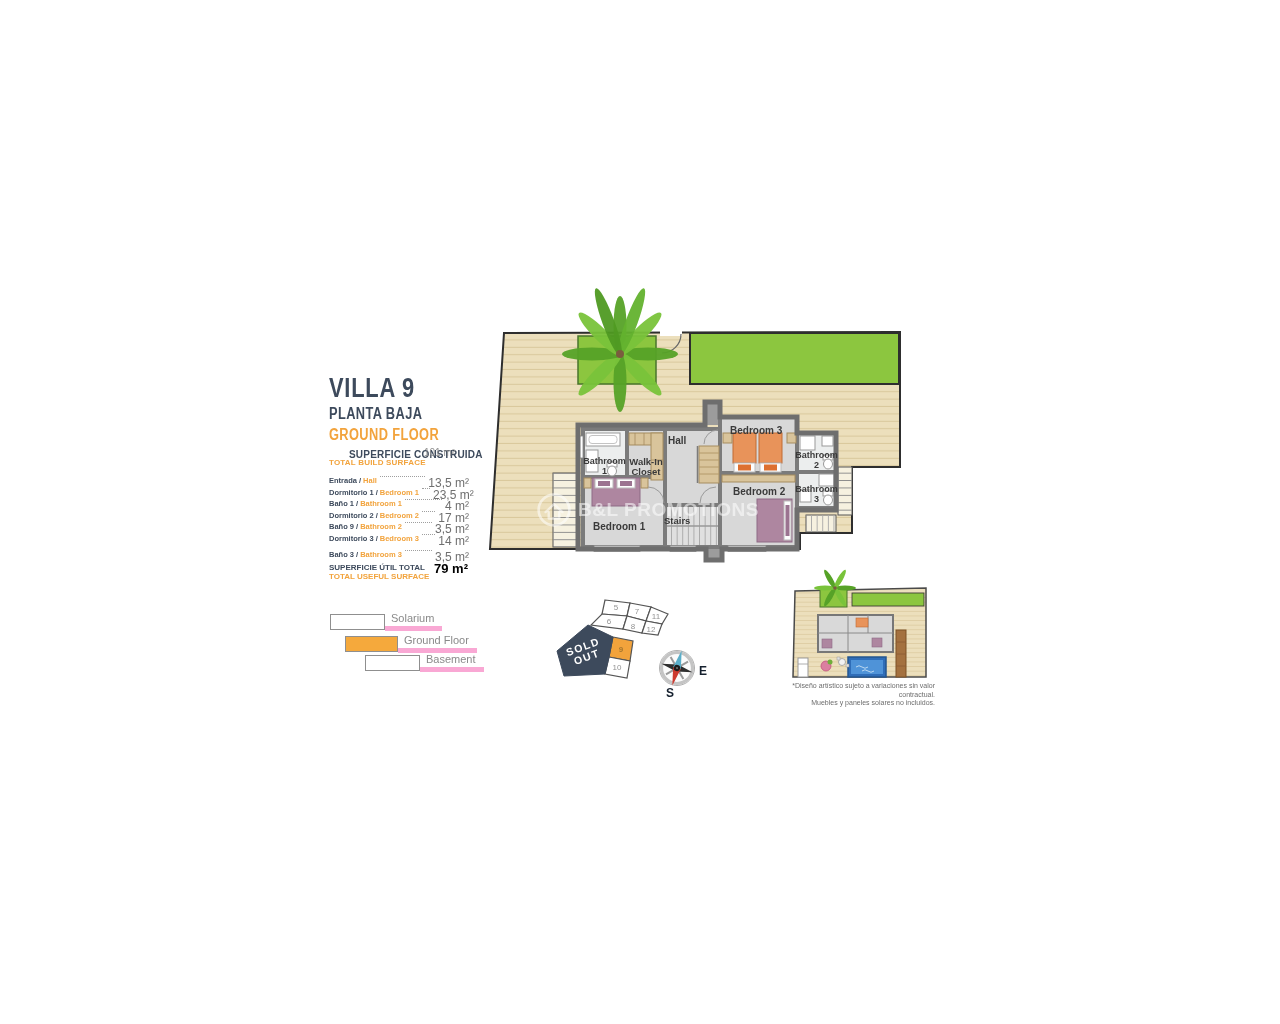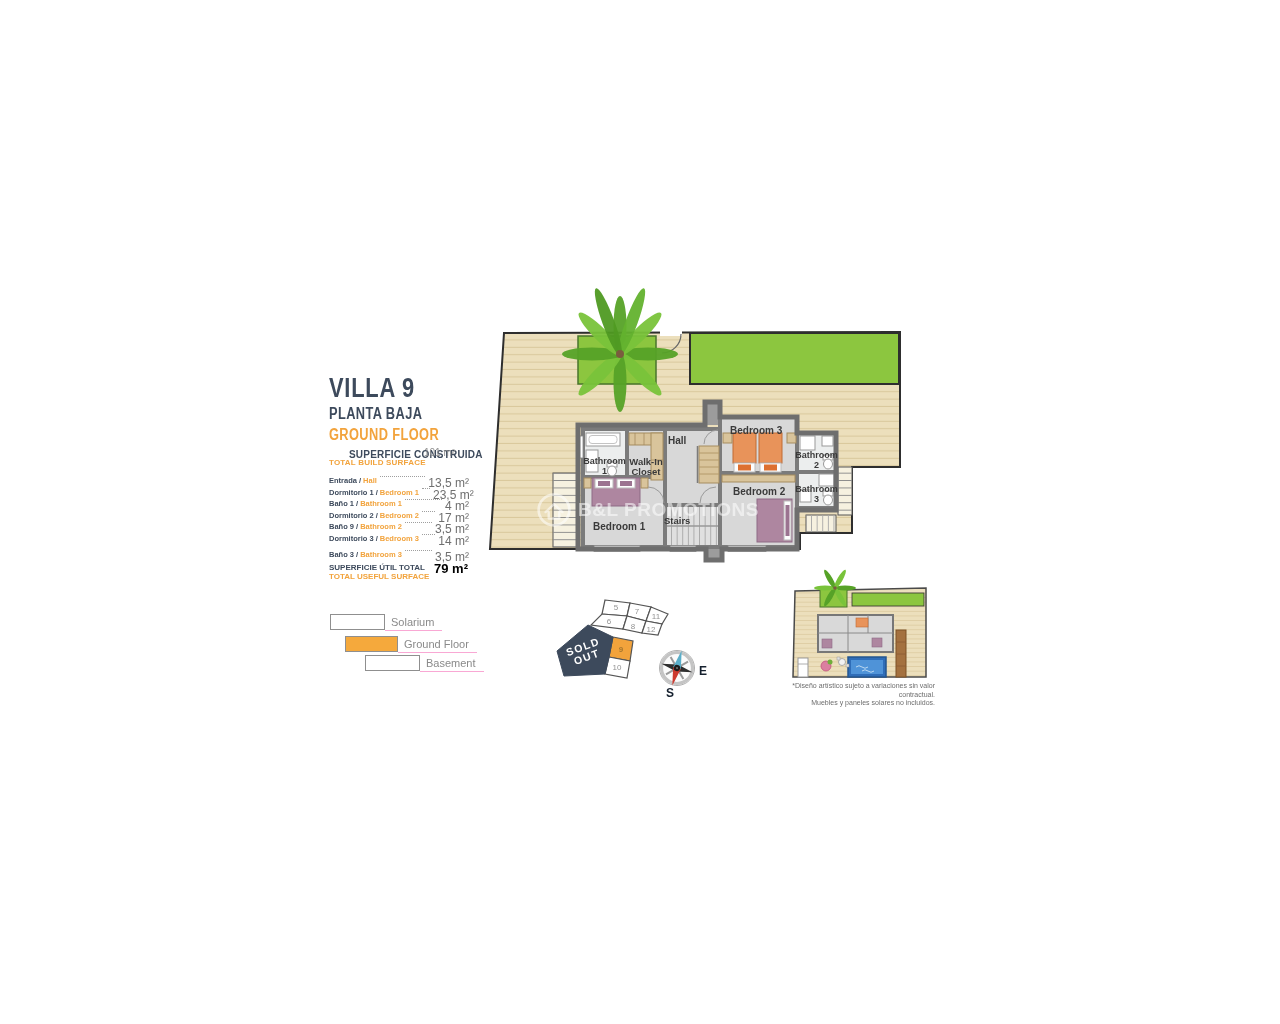--- a/index.html
+++ b/index.html
@@ -22,21 +22,21 @@
   .rr-leader{flex:1;border-bottom:1px dotted #9f9f9f;margin:0 3px 2px 3px;min-width:8px;}
   .rr-val{font-size:12px;color:#6f6f6f;white-space:nowrap;}
   .useful-es{left:329px;top:563px;font-size:8px;font-weight:700;color:#3d4a5c;white-space:nowrap;}
   .useful-en{left:329px;top:572px;font-size:8px;font-weight:800;color:#f2a33c;white-space:nowrap;text-align:right;}
   .useful-val{left:434px;top:561px;font-size:13px;font-weight:800;color:#000000;white-space:nowrap;}
   
   .legend-item{position:absolute;height:17px;}
   .lbox{position:absolute;left:0;top:0;height:16px;background:#fff;border:1px solid #8f8f8f;box-sizing:border-box;}
   .lbox.orange{background:#f5a93c;}
   .llabel{position:absolute;bottom:0;font-size:11px;color:#8a8a8a;white-space:nowrap;
-          border-bottom:1px solid #f9a8d4;padding:0 8px 2px 6px;}
+          border-bottom:5px solid #f9a8d4;padding:0 8px 2px 6px;}
   
   .plabel{position:absolute;color:#3a3a3a;font-weight:700;text-align:center;line-height:10px;z-index:5;}
   
   .watermark{left:536px;top:492px;display:flex;align-items:center;gap:6px;opacity:.55;z-index:6;}
   .wm-text{color:#ffffff;font-size:19px;font-weight:800;letter-spacing:.5px;white-space:nowrap;}
   
   .note{left:770px;top:682px;width:165px;text-align:right;font-size:7px;line-height:8.5px;color:#6d6d6d;}
 </style>
 </head>
 <body>

